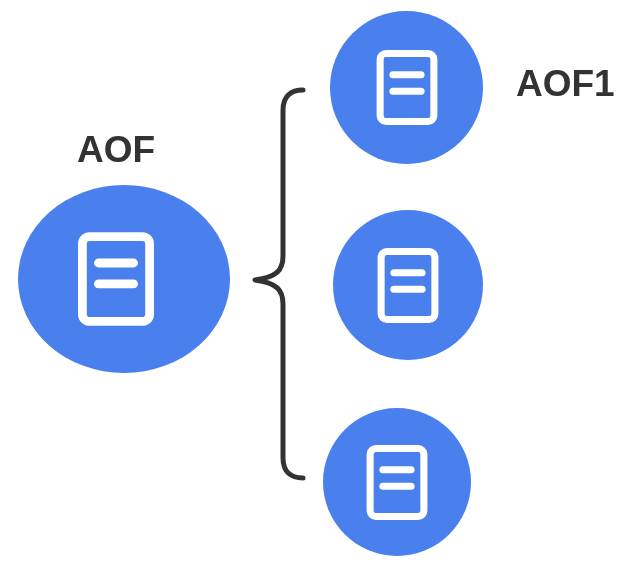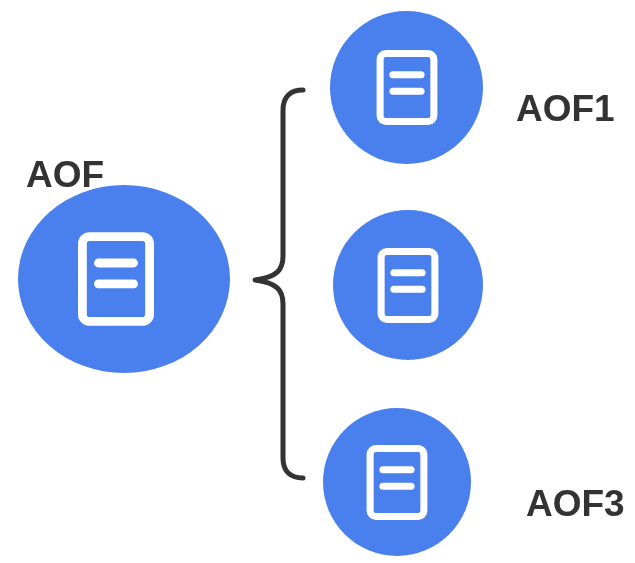--- a/index.html
+++ b/index.html
@@ -30,23 +30,22 @@
   .c1 { left: 330px; top: 11px;  width: 153px; height: 153px; }
   .c2 { left: 333px; top: 210px; width: 150px; height: 150px; }
   .c3 { left: 323px; top: 408px; width: 148px; height: 148px; }
   .node-label {
     position: absolute;
     font-size: 37px;
     font-weight: bold;
     line-height: 1;
     color: var(--label-color, #333333);
     white-space: nowrap;
-    margin-top: 25px;
   }
-  .main-label { left: 26px; top: 131px; width: 180px; }
+  .main-label { left: 26px; top: 131px; width: 180px; text-align: center; }
   .l1 { left: 516px; top: 65px; }
   .l2 { left: 516px; top: 266px; }
   .l3 { left: 526px; top: 460px; }
   .brace {
     position: absolute;
     left: 250px;
     top: 86px;
     width: 58px;
     height: 396px;
     color: var(--brace-color, #333333);
@@ -89,15 +88,14 @@
     </svg>
   </div>
 
   <div class="node-circle child-circle c3">
     <svg class="doc-icon" viewBox="0 0 100 120" xmlns="http://www.w3.org/2000/svg" aria-hidden="true">
       <rect x="8" y="7" width="84" height="106" rx="9" fill="none" stroke="currentColor" stroke-width="11"></rect>
       <line x1="28" y1="40" x2="72" y2="40" stroke="currentColor" stroke-width="11" stroke-linecap="round"></line>
       <line x1="28" y1="66" x2="72" y2="66" stroke="currentColor" stroke-width="11" stroke-linecap="round"></line>
     </svg>
   </div>
-  <div class="node-label l3">AOF3</div>
 
 </div>
 
 </body></html>

